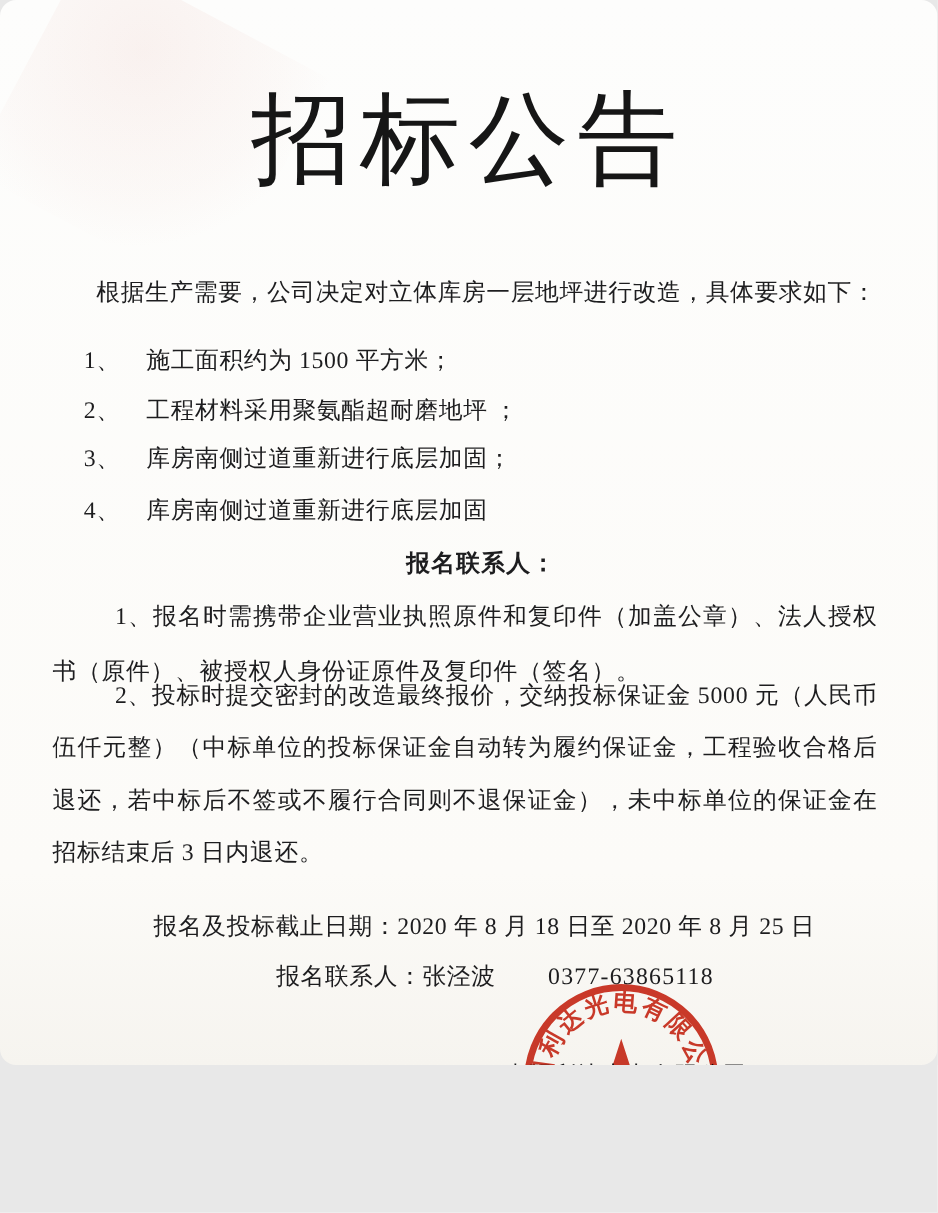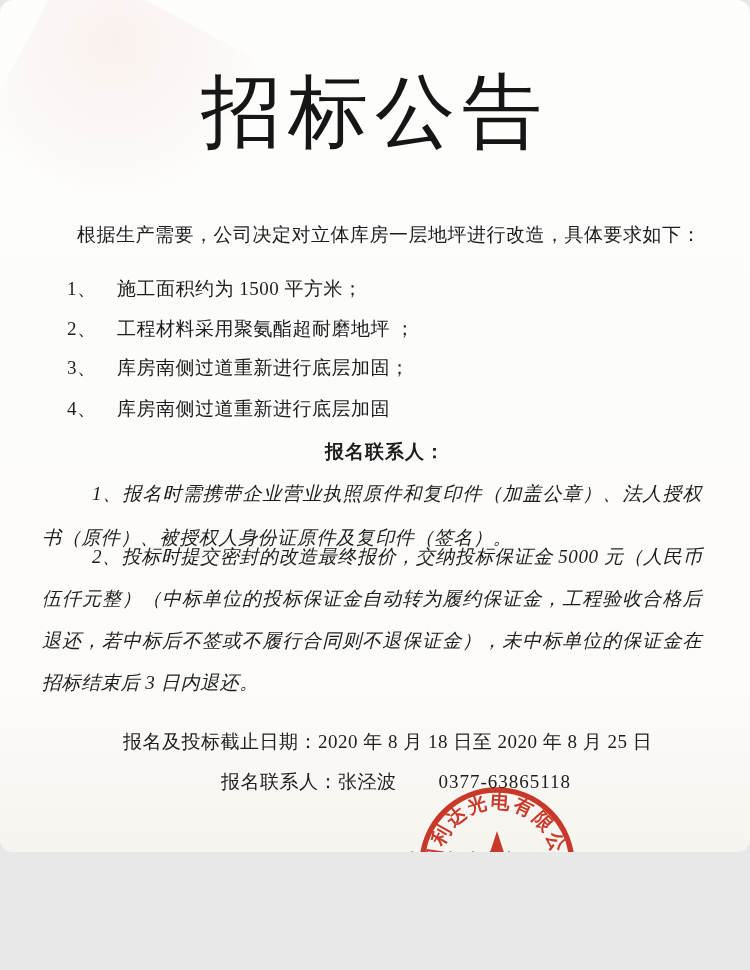--- a/index.html
+++ b/index.html
@@ -56,21 +56,20 @@
   }
   .req-num { width: 50px; flex: 0 0 50px; }
   .bid-heading { top: 438px; font-weight: 600; letter-spacing: 1px; }
   .bid-para {
     margin: 0;
     font-size: 19px;
     line-height: 42px;
     letter-spacing: 0.6px;
     text-indent: 50px;
     text-align: justify;
-    font-style: italic;
   }
   .bid-para-1 { top: 472px; line-height: 44px; }
   .bid-para-2 { top: 536px; }
   .deadline { top: 728px; text-indent: 31px; }
   .contact { top: 768px; text-indent: 48px; }
   .contact .phone { margin-left: 42px; letter-spacing: 1px; font-family: Liberation Serif, serif; }
   .company-line {
     position: absolute;
     left: 403px; top: 848px;
     margin: 0;

